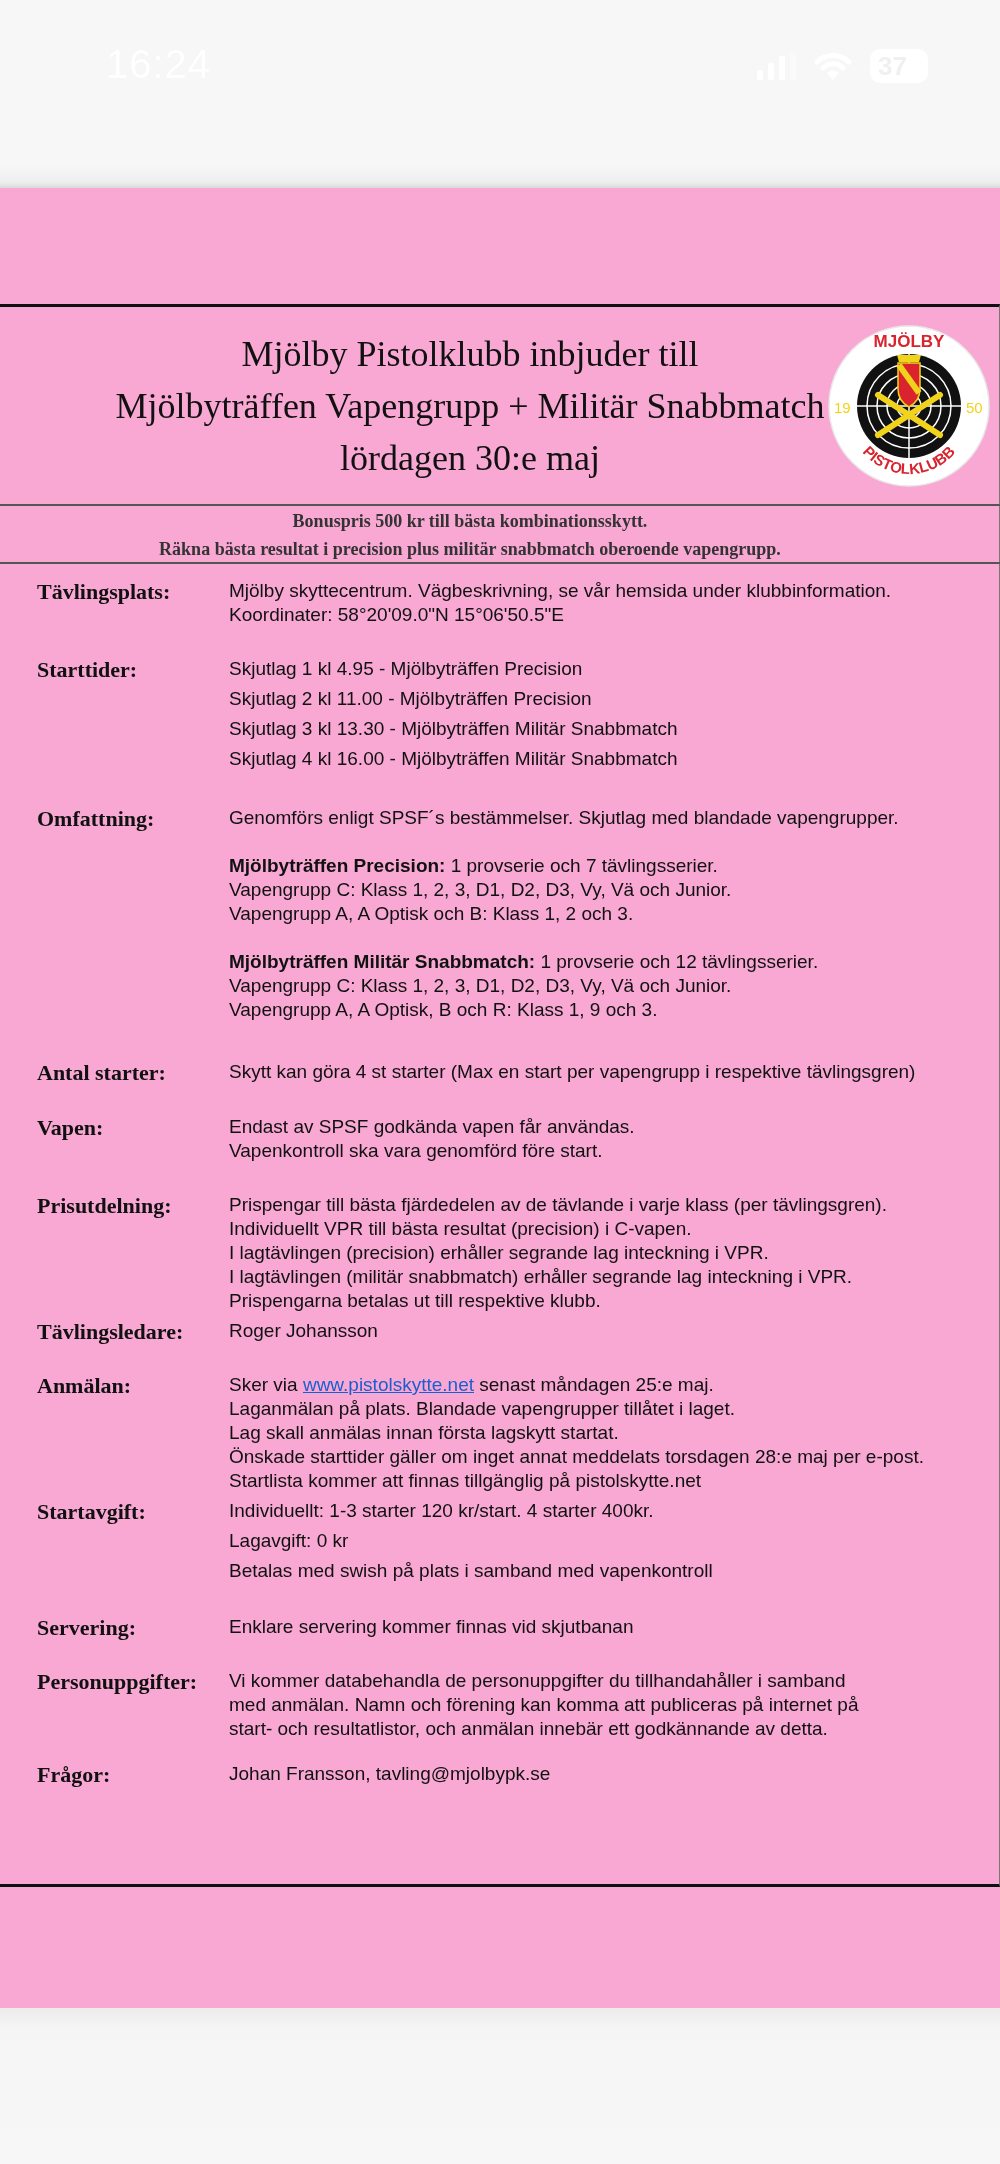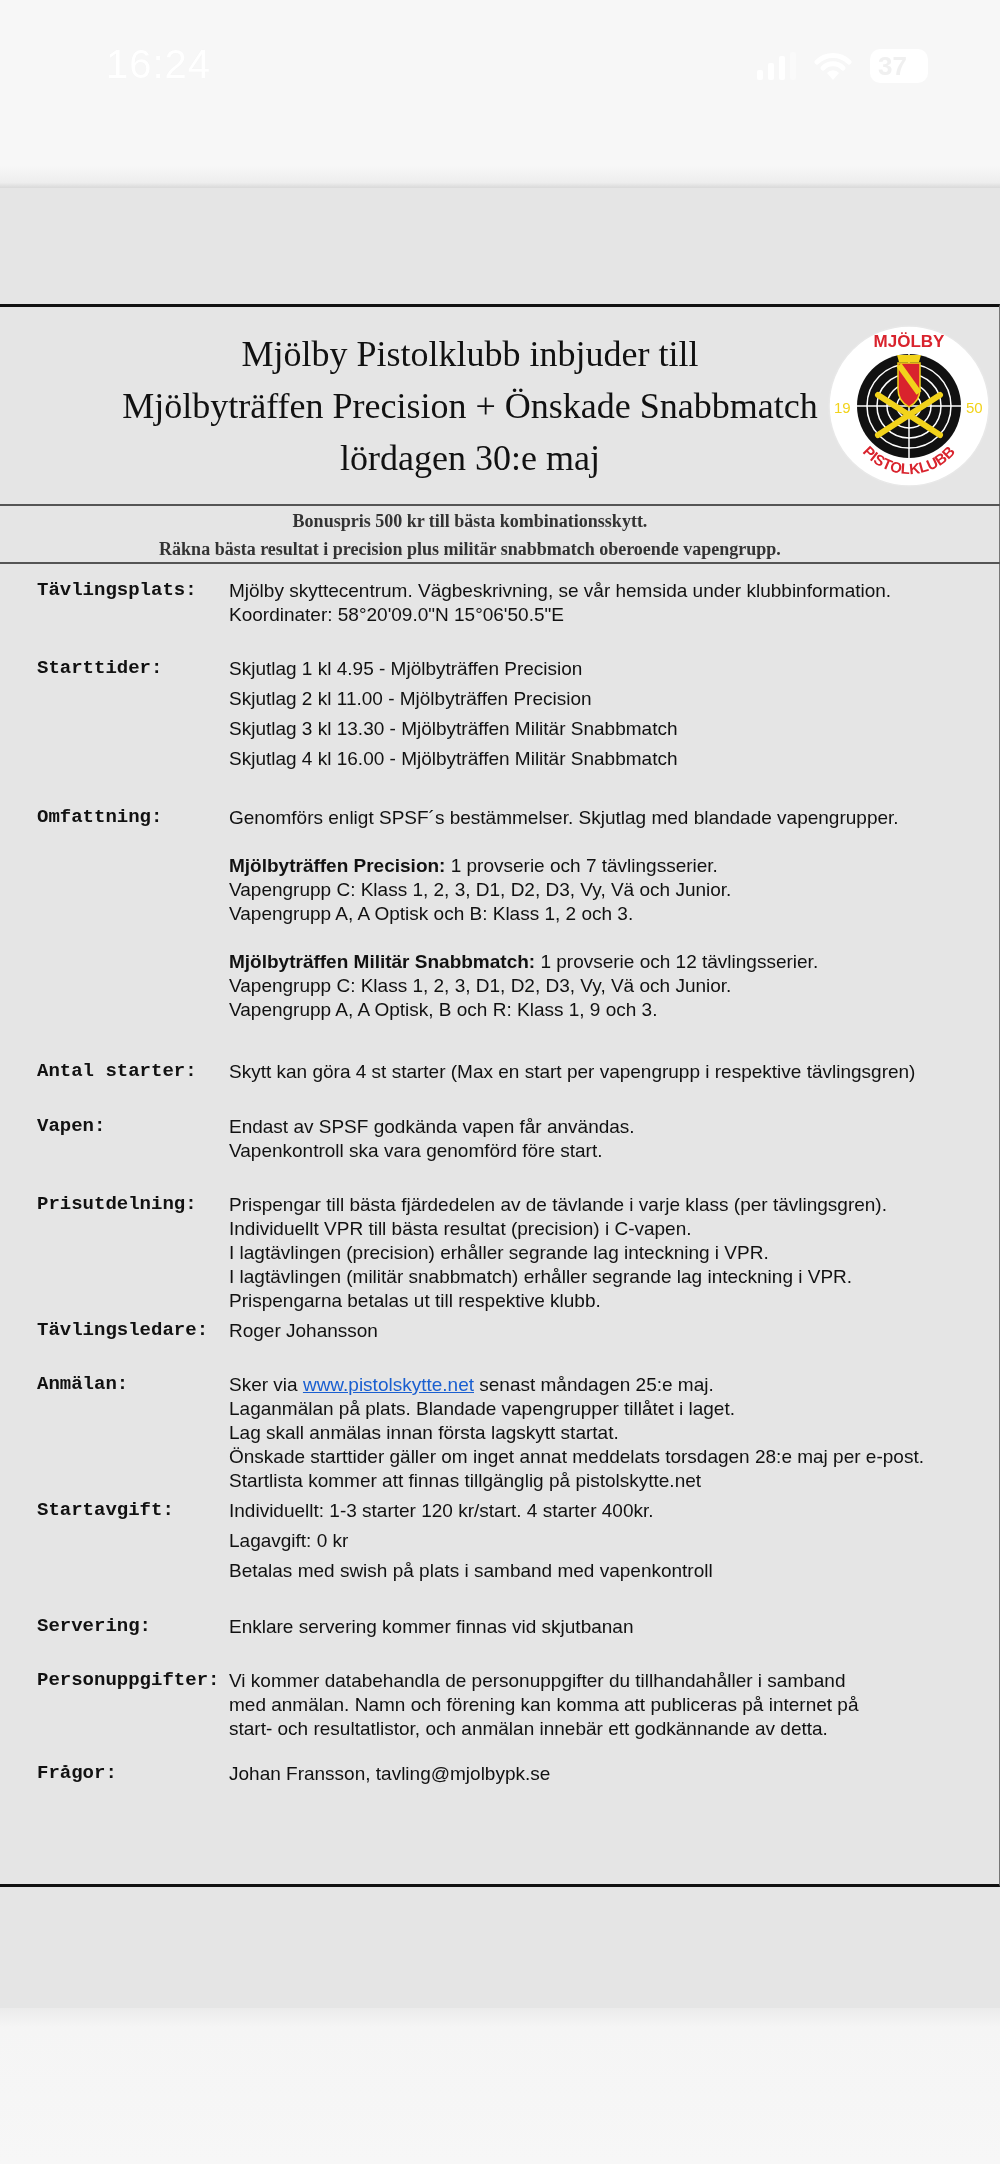--- a/index.html
+++ b/index.html
@@ -24,21 +24,21 @@
     .signal span:nth-child(3) { height: 24px; }
     .signal span:nth-child(4) { height: 28px; opacity: 0.35; }
     .battery {
       width: 58px; height: 34px; border-radius: 10px; background: #ffffff;
       position: relative; color: #f0f0f0; font-size: 26px; font-weight: bold;
       display: flex; align-items: center; padding-left: 8px;
     }
 
     
     .doc {
-      position: absolute; left: 0; top: 188px; width: 1000px; height: 1820px; background: #e5e5e5;
+      position: absolute; left: 0; top: 188px; width: 1000px; height: 1820px; background: #f9a8d4;
     }
     .doc-frame {
       position: absolute; left: 0; top: 116px; width: 1000px; height: 1583px;
       border-top: 3px solid #111; border-bottom: 3px solid #111; border-right: 1px solid #777;
     }
     .header-area { position: absolute; left: 0; top: 0; width: 1000px; height: 197px; }
     .title {
       position: absolute; left: 60px; width: 820px; text-align: center;
       font-family: "Liberation Serif", serif; font-size: 36px; color: #111;
     }
@@ -55,22 +55,22 @@
       position: absolute; left: 0; width: 940px; text-align: center;
       font-family: "Liberation Serif", serif; font-weight: bold; font-size: 18px; color: #333;
     }
     .sub.s1 { top: 5px; }
     .sub.s2 { top: 33px; }
 
     
     .rows { position: absolute; left: 0; top: 272px; width: 1000px; }
     .row { position: absolute; left: 0; width: 1000px; }
     .label {
-      position: absolute; left: 37px; font-weight: bold; font-size: 19px; color: #111;
-      font-family: Liberation Mono, monospace;
+      position: absolute; left: 37px; font-weight: bold; font-size: 22px; color: #111;
+      font-family: Liberation Serif, serif;
     }
     .val { position: absolute; left: 229px; width: 760px; font-size: 19px; color: #111; line-height: 24px; }
     .val .line { display: block; white-space: nowrap; }
     .val.spaced .line { line-height: 30px; }
     .val .gap { display: block; height: 24px; }
     .b { font-weight: bold; margin-top: 45px; }
     a.link { color: #1a5fd0; text-decoration: underline; text-align: right; }
 
     
     .bottombar {
@@ -99,21 +99,21 @@
       <span>37</span>
     </div>
   </div>
 </div>
 
 <div class="doc">
   <div class="doc-frame">
 
     <div class="header-area">
       <div class="title l1">Mjölby Pistolklubb inbjuder till</div>
-      <div class="title l2">Mjölbyträffen Precision + Önskade Snabbmatch</div>
+      <div class="title l2">Mjölbyträffen Vapengrupp + Militär Snabbmatch</div>
       <div class="title l3">lördagen 30:e maj</div>
 
       <svg class="logo" viewBox="0 0 166 166">
         <defs>
           <path id="arcTop" d="M28 83 A55 55 0 0 1 138 83"></path>
           <path id="arcBot" d="M22 90 A61 61 0 0 0 144 90"></path>
         </defs>
         <circle cx="83" cy="83" r="80" fill="#fff" stroke="#e8e8e8" stroke-width="1.5"></circle>
         <circle cx="83" cy="83" r="52" fill="#111"></circle>
         <circle cx="83" cy="83" r="42" fill="none" stroke="#fff" stroke-width="1.5"></circle>

